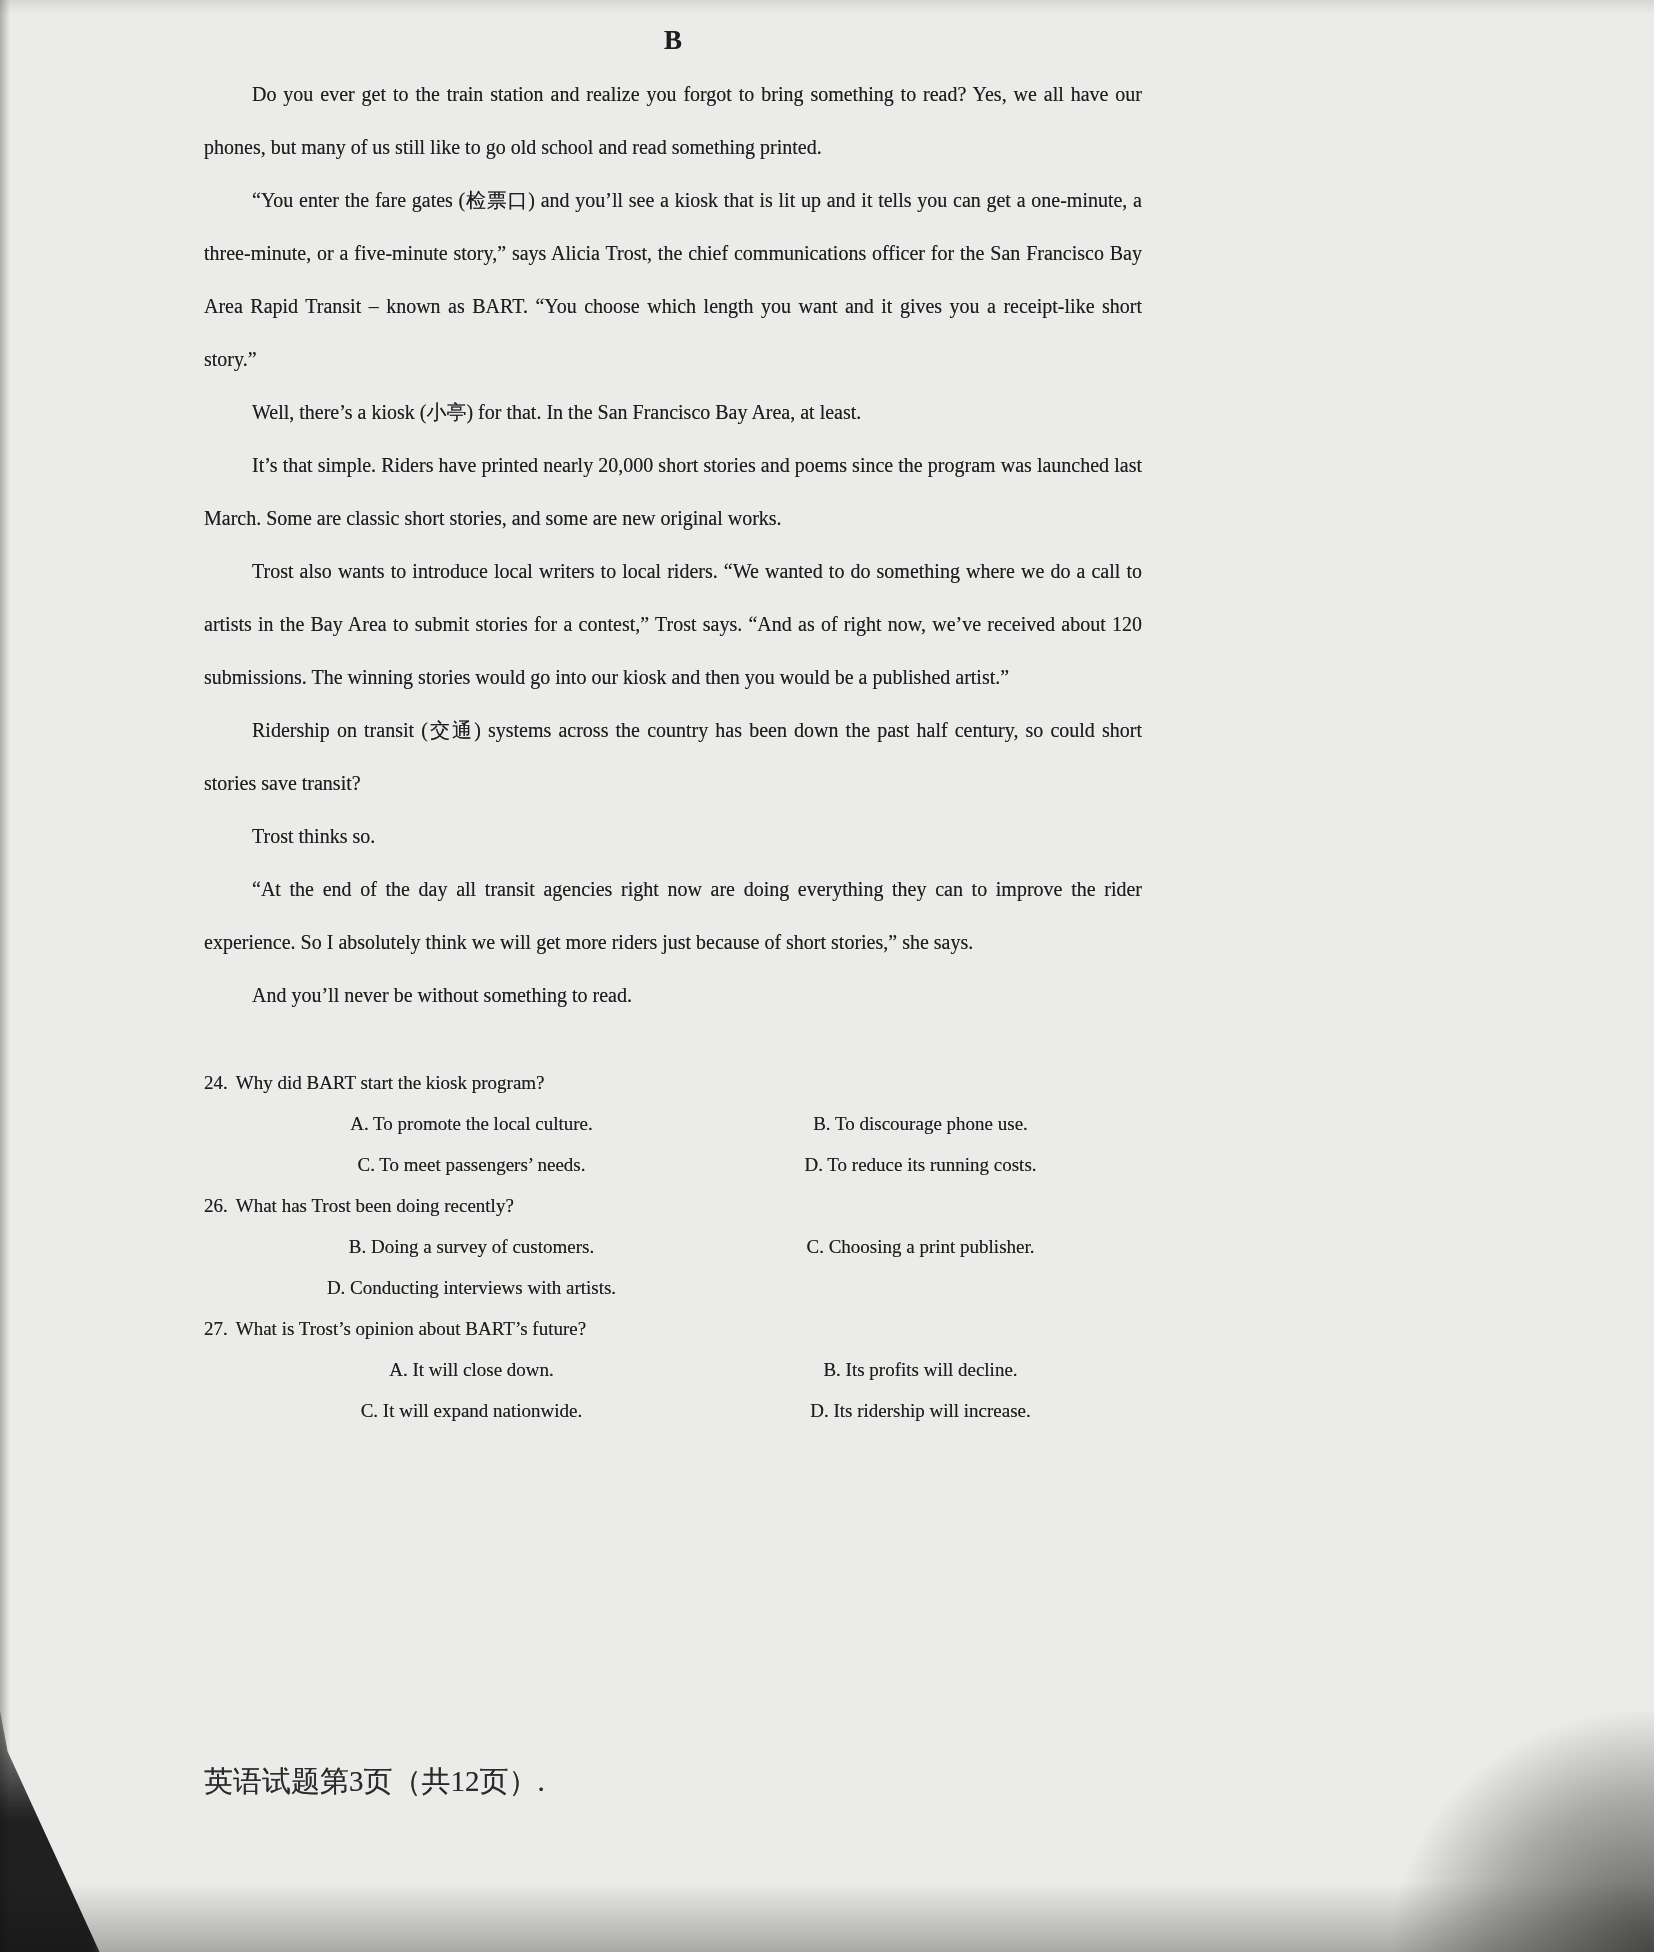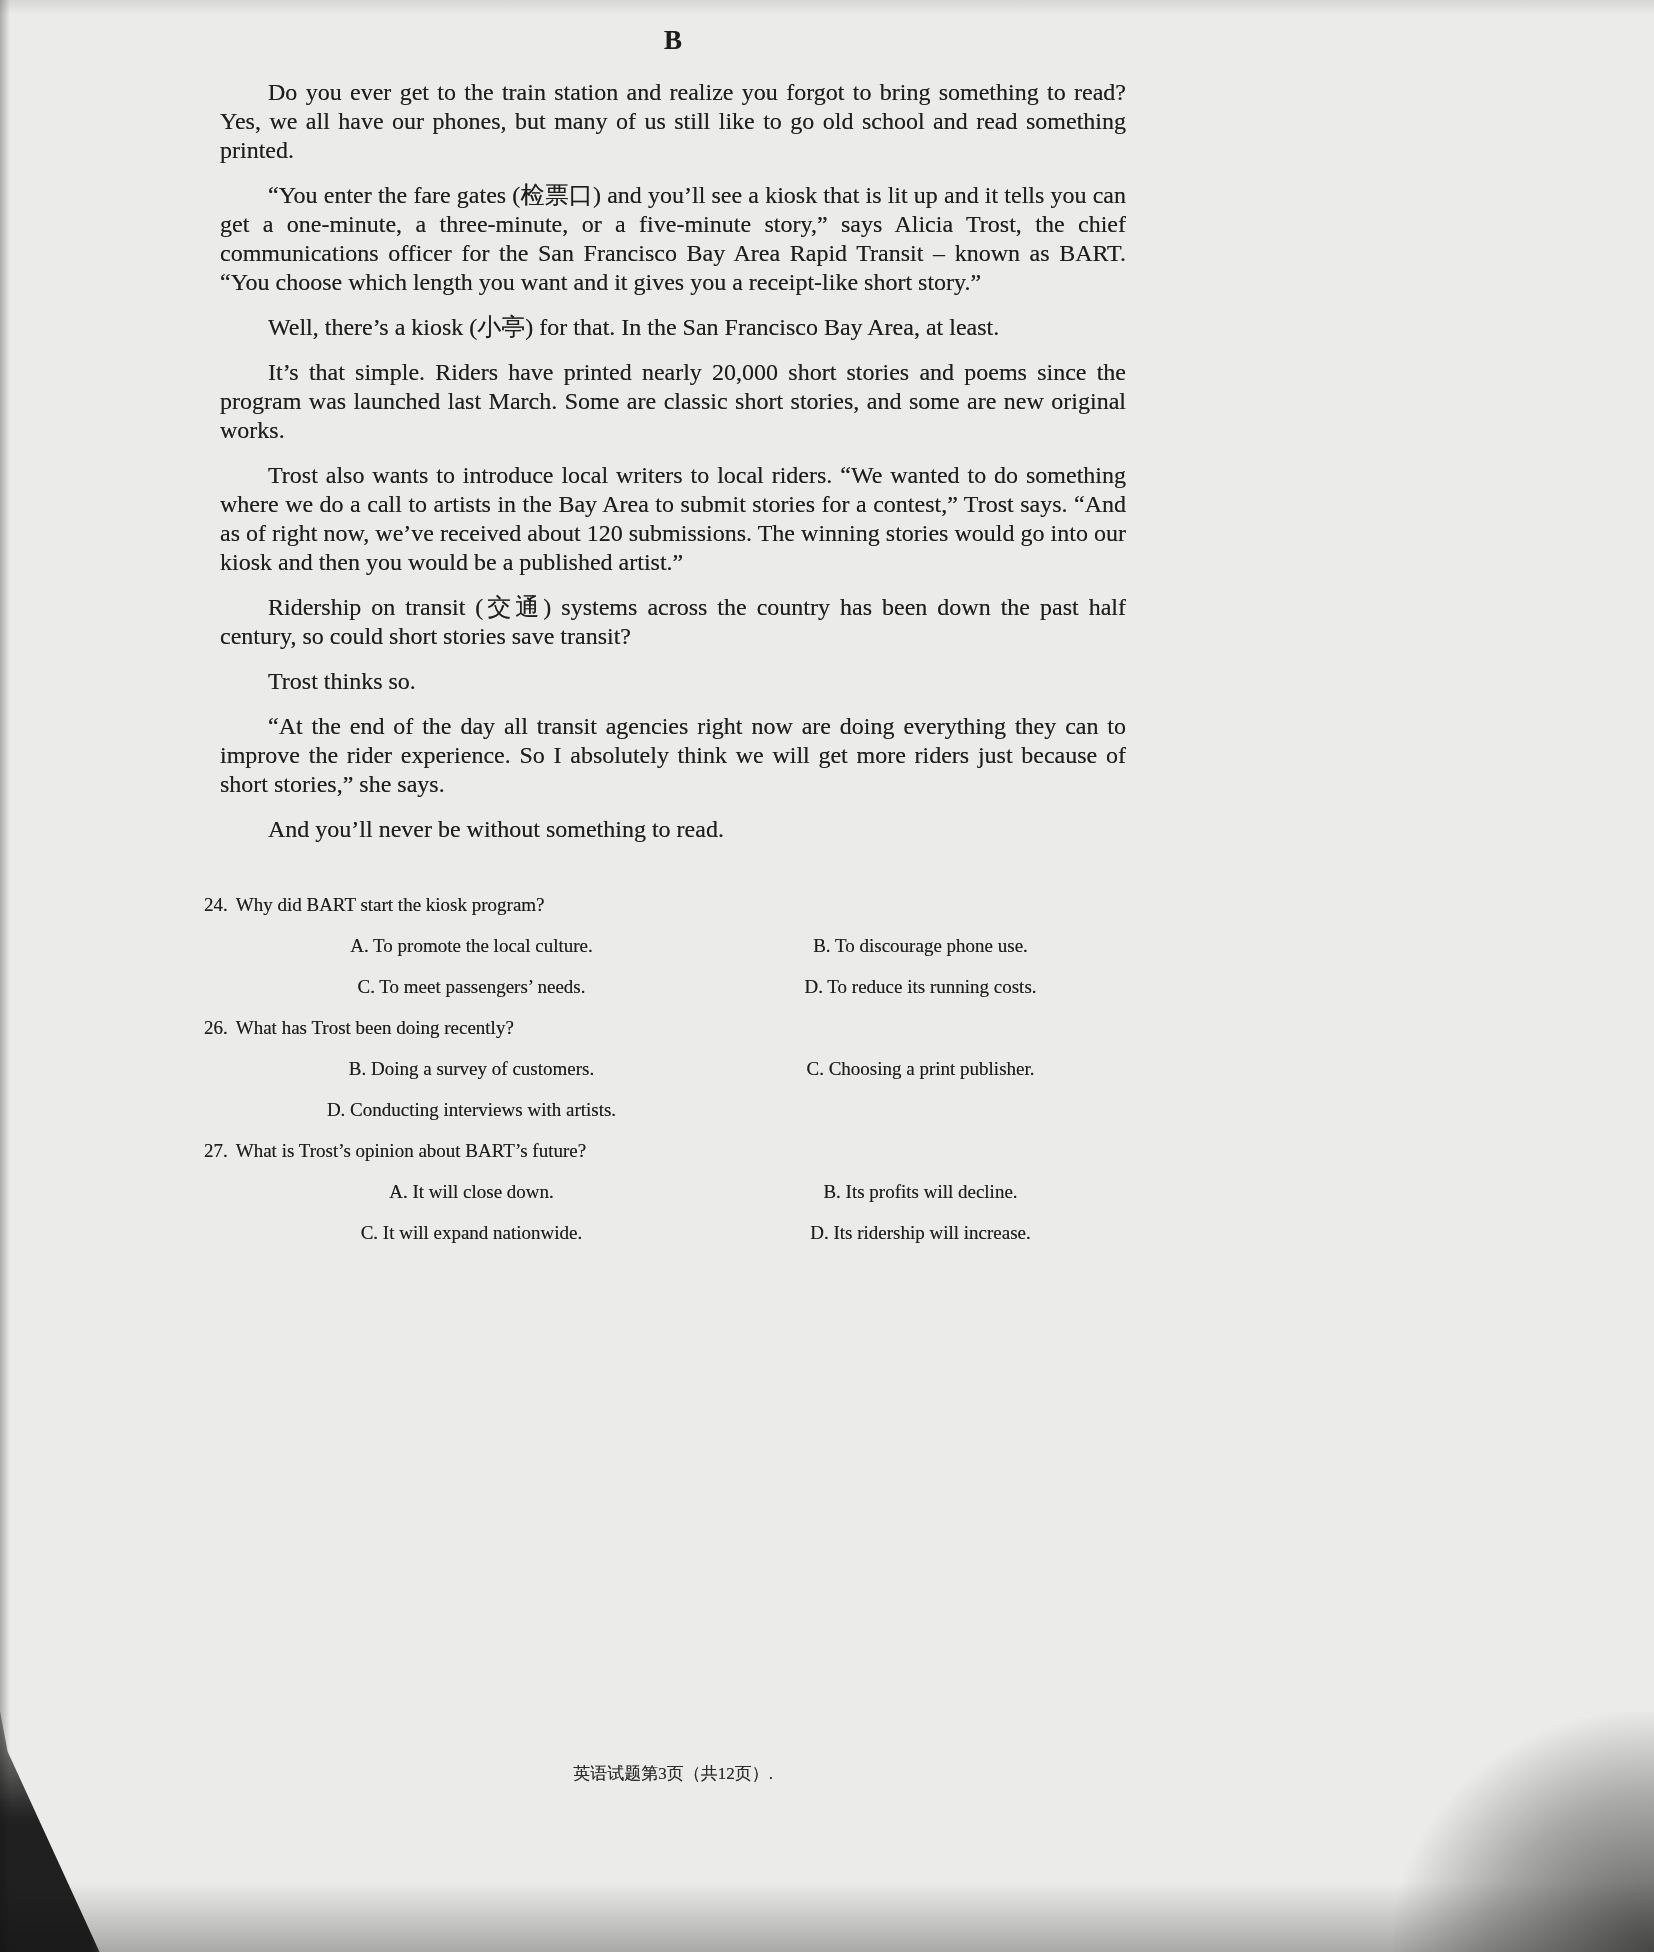--- a/index.html
+++ b/index.html
@@ -21,23 +21,23 @@
     text-shadow: 0 0 0.6px rgba(20,20,20,0.55);
   }
   .section-label {
     text-align: center;
     font-weight: bold;
     font-size: 27px;
     line-height: 44px;
     margin-bottom: 6px;
   }
   .passage p {
-    margin: 16px;
-    font-size: 24px;
-    line-height: 29px;
+    margin: 0;
+    font-size: 20px;
+    line-height: 53px;
     text-align: justify;
     text-indent: 48px;
   }
   .questions {
     margin-top: 40px;
     font-size: 19px;
     line-height: 41px;
   }
   .q-head { line-height: 41px; }
   .q-num { margin-right: 8px; }
@@ -48,22 +48,21 @@
     text-align: center;
   }
   .opts.two-col { grid-template-columns: 455px 1fr; }
   .opts.four-col { grid-template-columns: 220px 235px 220px 1fr; }
   .opt { white-space: nowrap; }
   .footer {
     position: absolute;
     left: 204px;
     top: 1762px;
     width: 938px;
-    text-align: center;
-    font-size: 17px;
+    font-size: 29px;
     color: #2a2a2a;
     text-shadow: 0 0 0.6px rgba(20,20,20,0.5);
   }
   
   .artifact { position: absolute; pointer-events: none; }
   .edge-left {
     left: 0; top: 0; width: 10px; height: 100%;
     background: linear-gradient(to right, rgba(70,70,68,0.38), rgba(70,70,68,0));
   }
   .edge-bottom {

